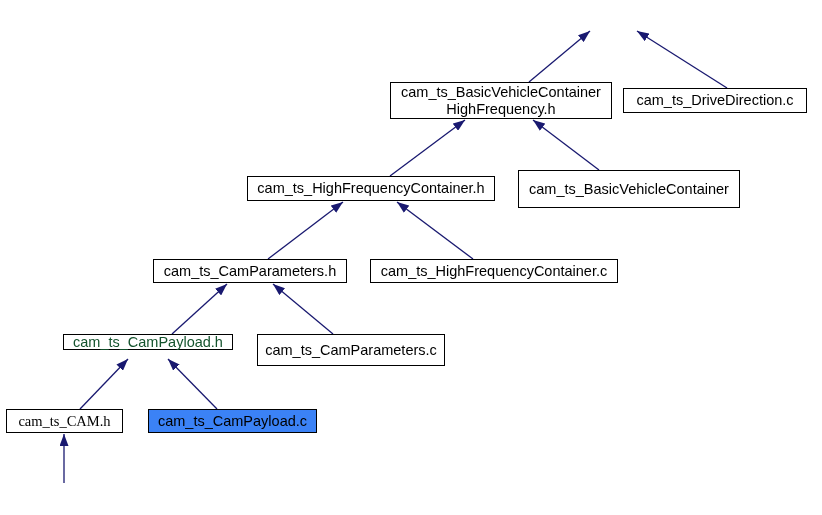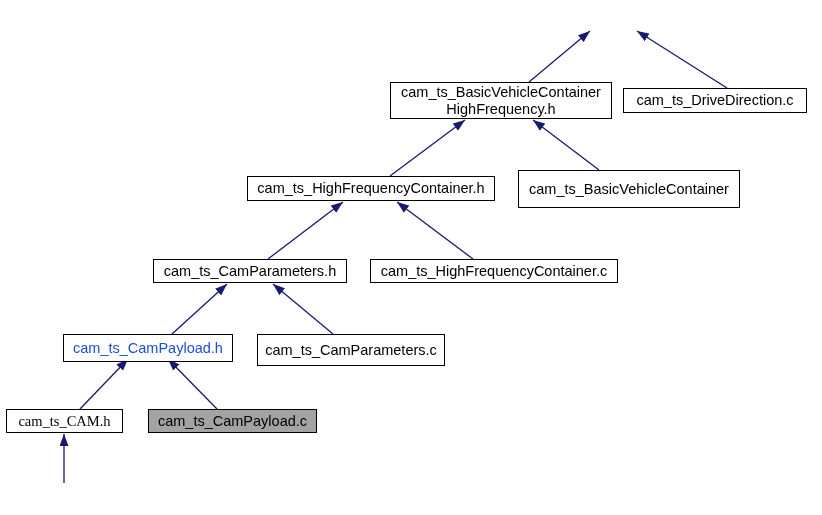--- a/index.html
+++ b/index.html
@@ -86,26 +86,26 @@
       </div>
       <div class="node" style="left: 247px; top: 176px; width: 248px; height: 25px; background: rgb(255, 255, 255); border-color: rgb(0, 0, 0); color: rgb(0, 0, 0);">
         <div class="lbl">cam_ts_HighFrequencyContainer.h</div>
       </div>
       <div class="node" style="left: 153px; top: 259px; width: 194px; height: 24px; background: rgb(255, 255, 255); border-color: rgb(0, 0, 0); color: rgb(0, 0, 0);">
         <div class="lbl">cam_ts_CamParameters.h</div>
       </div>
       <div class="node" style="left: 370px; top: 259px; width: 248px; height: 24px; background: rgb(255, 255, 255); border-color: rgb(0, 0, 0); color: rgb(0, 0, 0);">
         <div class="lbl">cam_ts_HighFrequencyContainer.c</div>
       </div>
-      <div class="node" style="left: 63px; top: 334px; width: 170px; height: 28px; background: rgb(255, 255, 255); border-color: rgb(0, 0, 0); color: #1d4ed8;">
+      <div class="node" style="left: 63px; top: 334px; width: 170px; height: 16px; background: rgb(255, 255, 255); border-color: rgb(0, 0, 0); color: #14532d;">
         <div class="lbl">cam_ts_CamPayload.h</div>
       </div>
       <div class="node" style="left: 257px; top: 334px; width: 188px; height: 32px; background: rgb(255, 255, 255); border-color: rgb(0, 0, 0); color: rgb(0, 0, 0);">
         <div class="lbl">cam_ts_CamParameters.c</div>
       </div>
       <div class="node" style="left: 6px; top: 409px; width: 117px; height: 24px; background: rgb(255, 255, 255); border-color: rgb(0, 0, 0); color: rgb(0, 0, 0); font-family: Liberation Serif, serif;">
         <div class="lbl">cam_ts_CAM.h</div>
       </div>
-      <div class="node" style="left: 148px; top: 409px; width: 169px; height: 24px; background: #a3a3a3; border-color: rgb(0, 0, 0); color: rgb(0, 0, 0);">
+      <div class="node" style="left: 148px; top: 409px; width: 169px; height: 24px; background: #3b82f6; border-color: rgb(0, 0, 0); color: rgb(0, 0, 0);">
         <div class="lbl">cam_ts_CamPayload.c</div>
       </div>
     </div>
 </div>
 
 </body></html>

